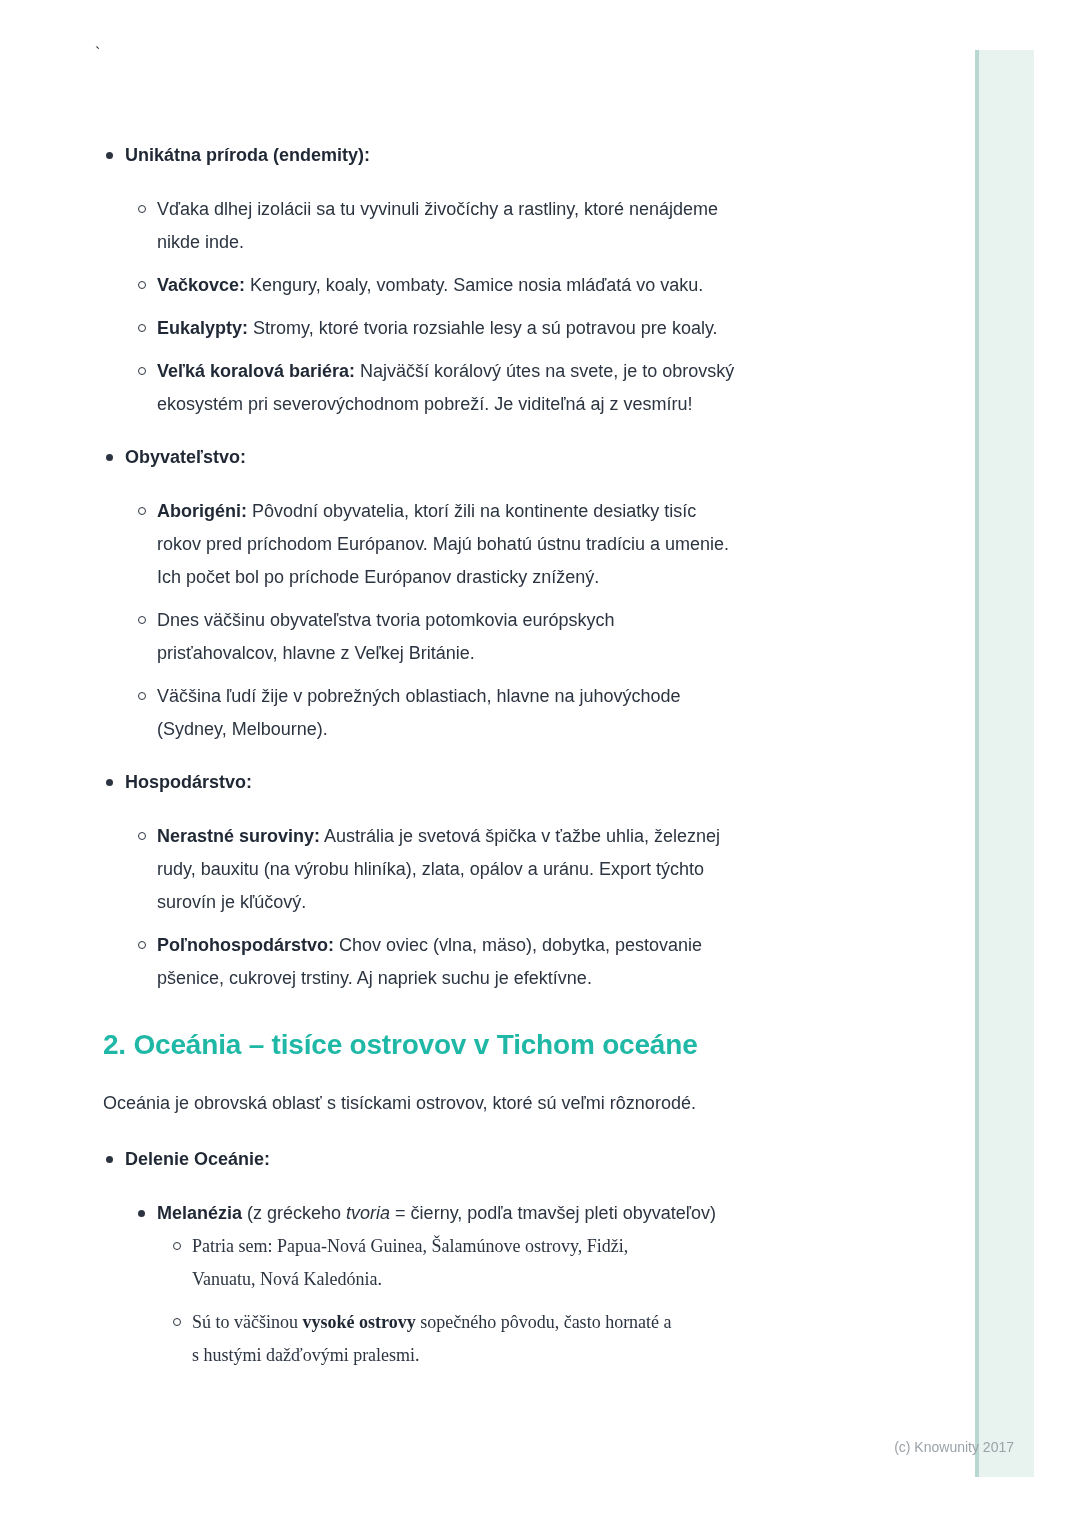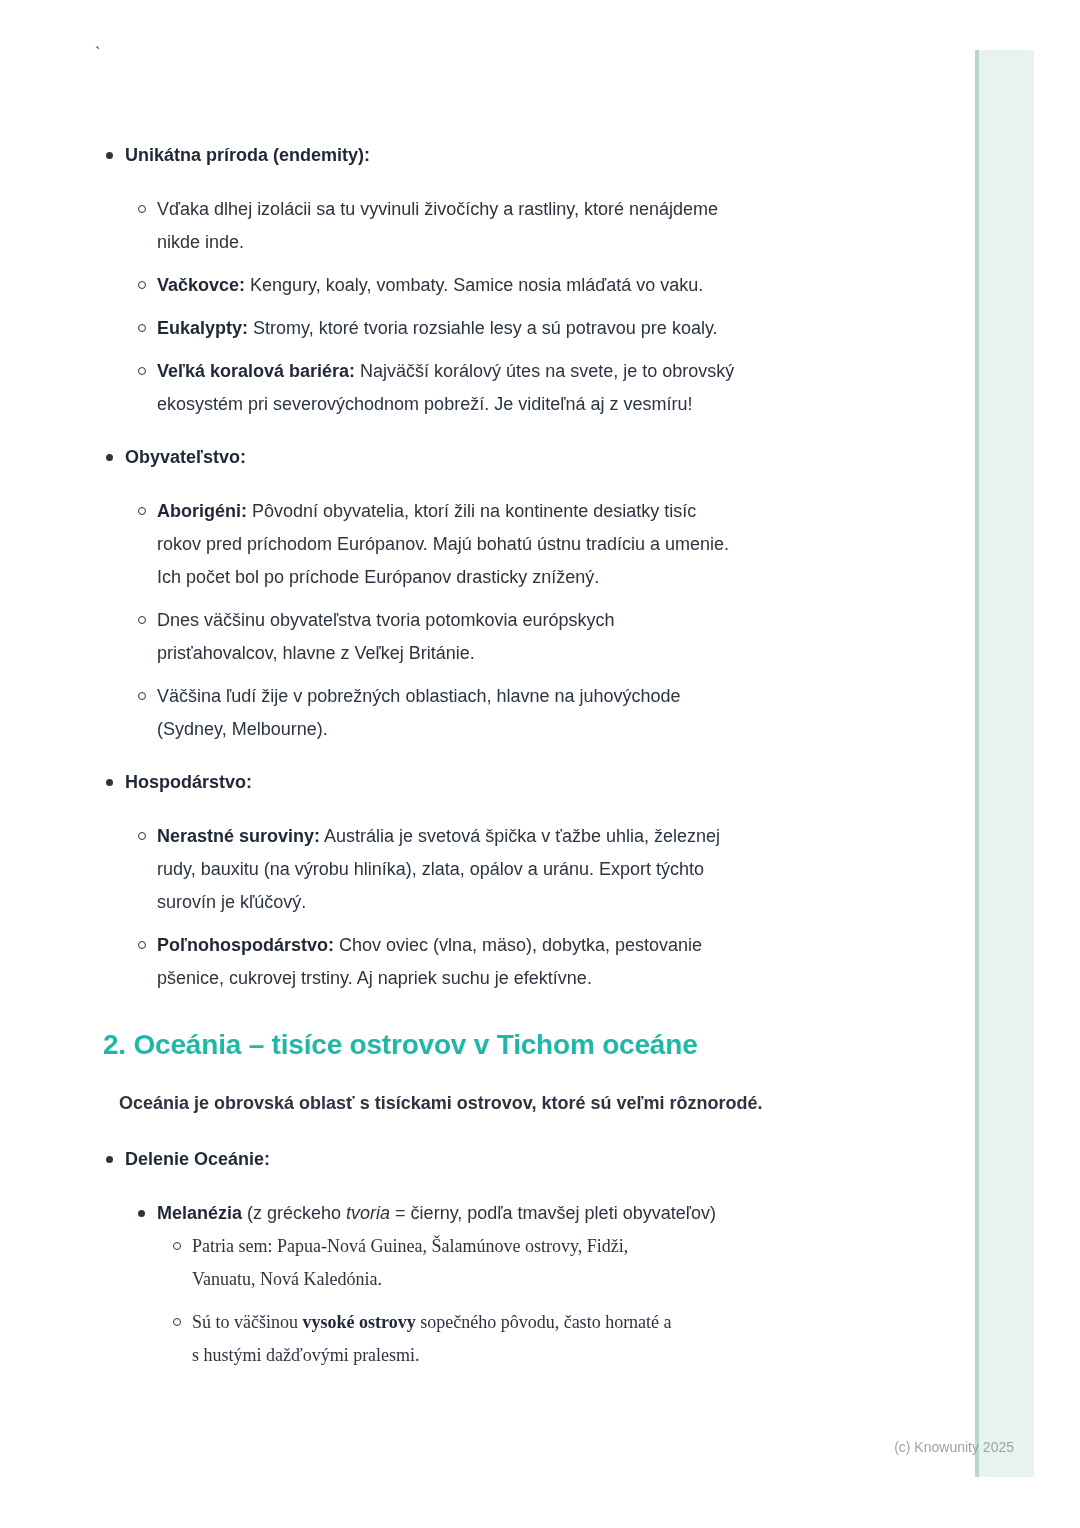--- a/index.html
+++ b/index.html
@@ -35,21 +35,21 @@
   .mk{position:absolute;left:3px;top:13px;width:7px;height:7px;border-radius:50%;}
   .mk-disc{background:var(--text);}
   .mk-circle{width:6px;height:6px;top:12px;background:transparent;border:1.5px solid var(--text);}
   .runs span{white-space:pre-line;}
   .b{font-weight:700;color:var(--bold);}
   .i{font-style:italic;}
   h2{
     font-size:28px;line-height:40px;font-weight:700;color:var(--accent);
     margin:30px 0 22px 0;letter-spacing:-0.2px;
   }
-  .intro{margin:16px;font-weight:bold;}
+  .intro{margin:0;}
   .stripe{
     position:absolute;left:975px;top:50px;width:55px;height:1427px;
     background:var(--stripe);border-left:4px solid var(--stripe_edge);
   }
   .watermark{
     position:absolute;top:1438px;right:66px;font-size:14px;line-height:18px;
     color:var(--watermark);z-index:5;
   }
 </style>
 </head>
@@ -94,13 +94,13 @@
               <li><span class="mk mk-circle"></span><span class="runs"><span>Patria sem: Papua-Nová Guinea, Šalamúnove ostrovy, Fidži,
 Vanuatu, Nová Kaledónia.</span></span></li>
               <li><span class="mk mk-circle"></span><span class="runs"><span>Sú to väčšinou </span><span class="b">vysoké ostrovy</span><span> sopečného pôvodu, často hornaté a
 s hustými dažďovými pralesmi.</span></span></li>
             </ul></li>
         </ul></li>
     </ul>
 </div>
 
 <div class="stripe"></div>
-<div class="watermark">(c) Knowunity 2025</div>
+<div class="watermark">(c) Knowunity 2017</div>
 
 </body></html>

